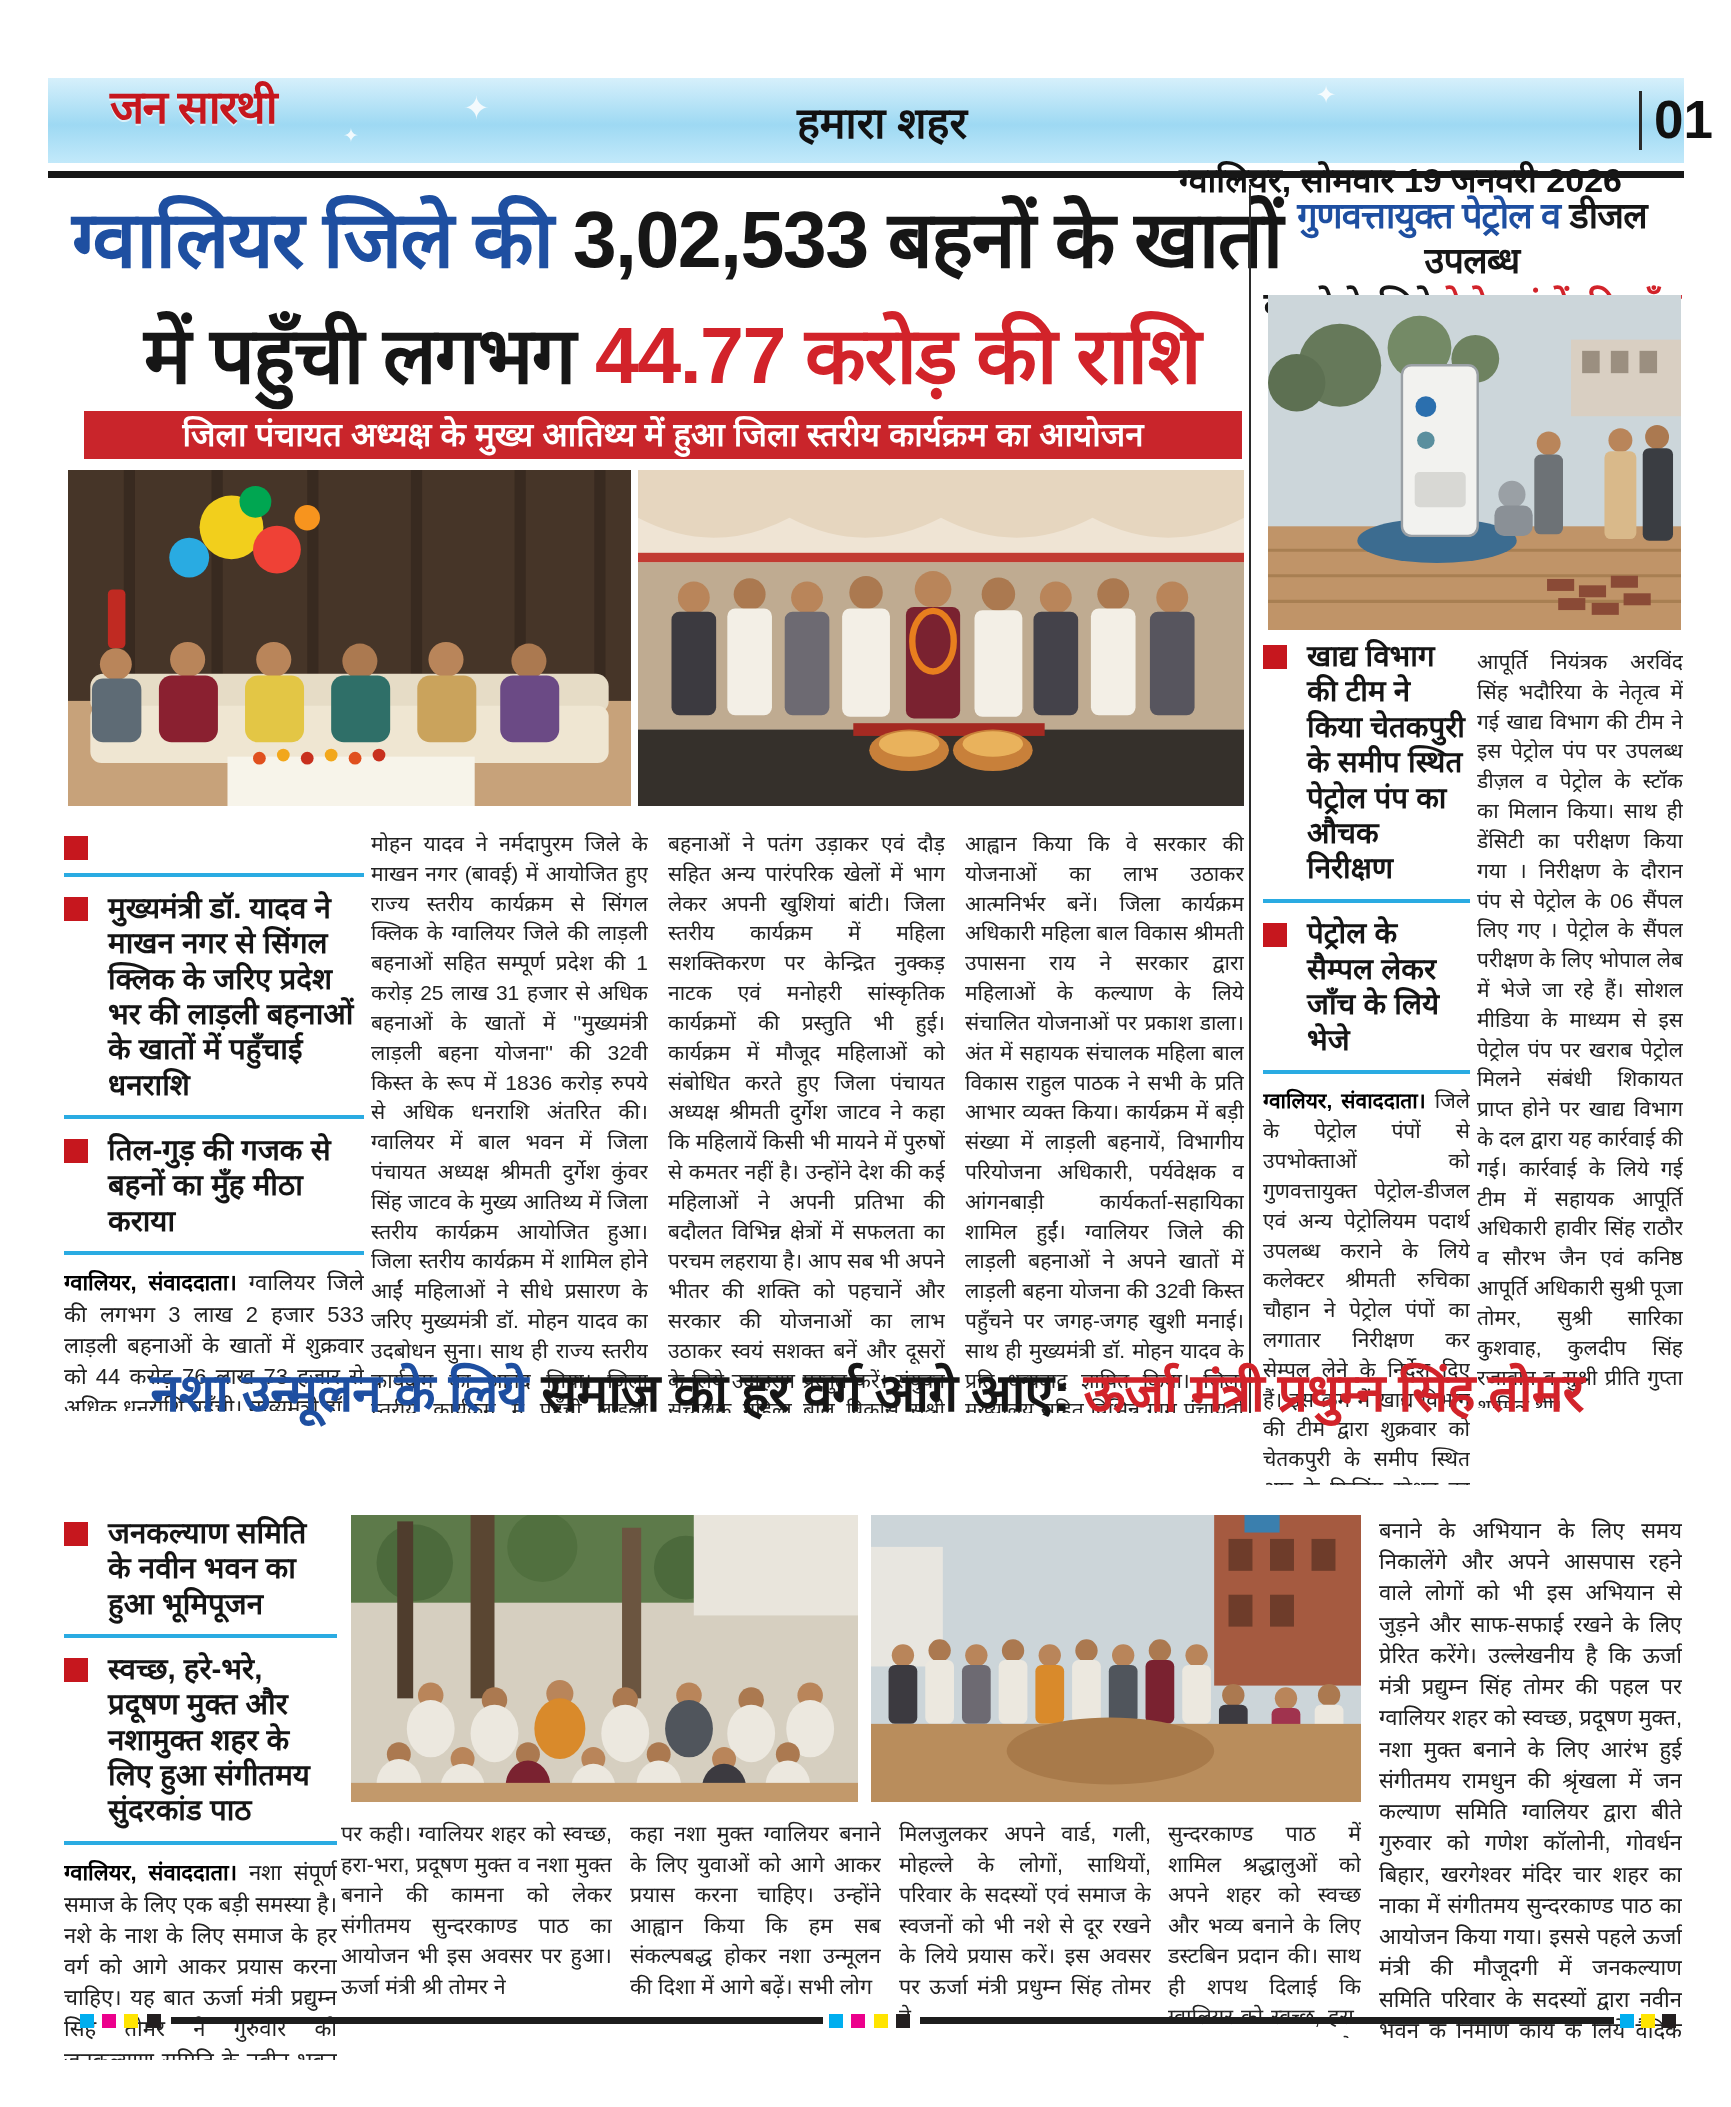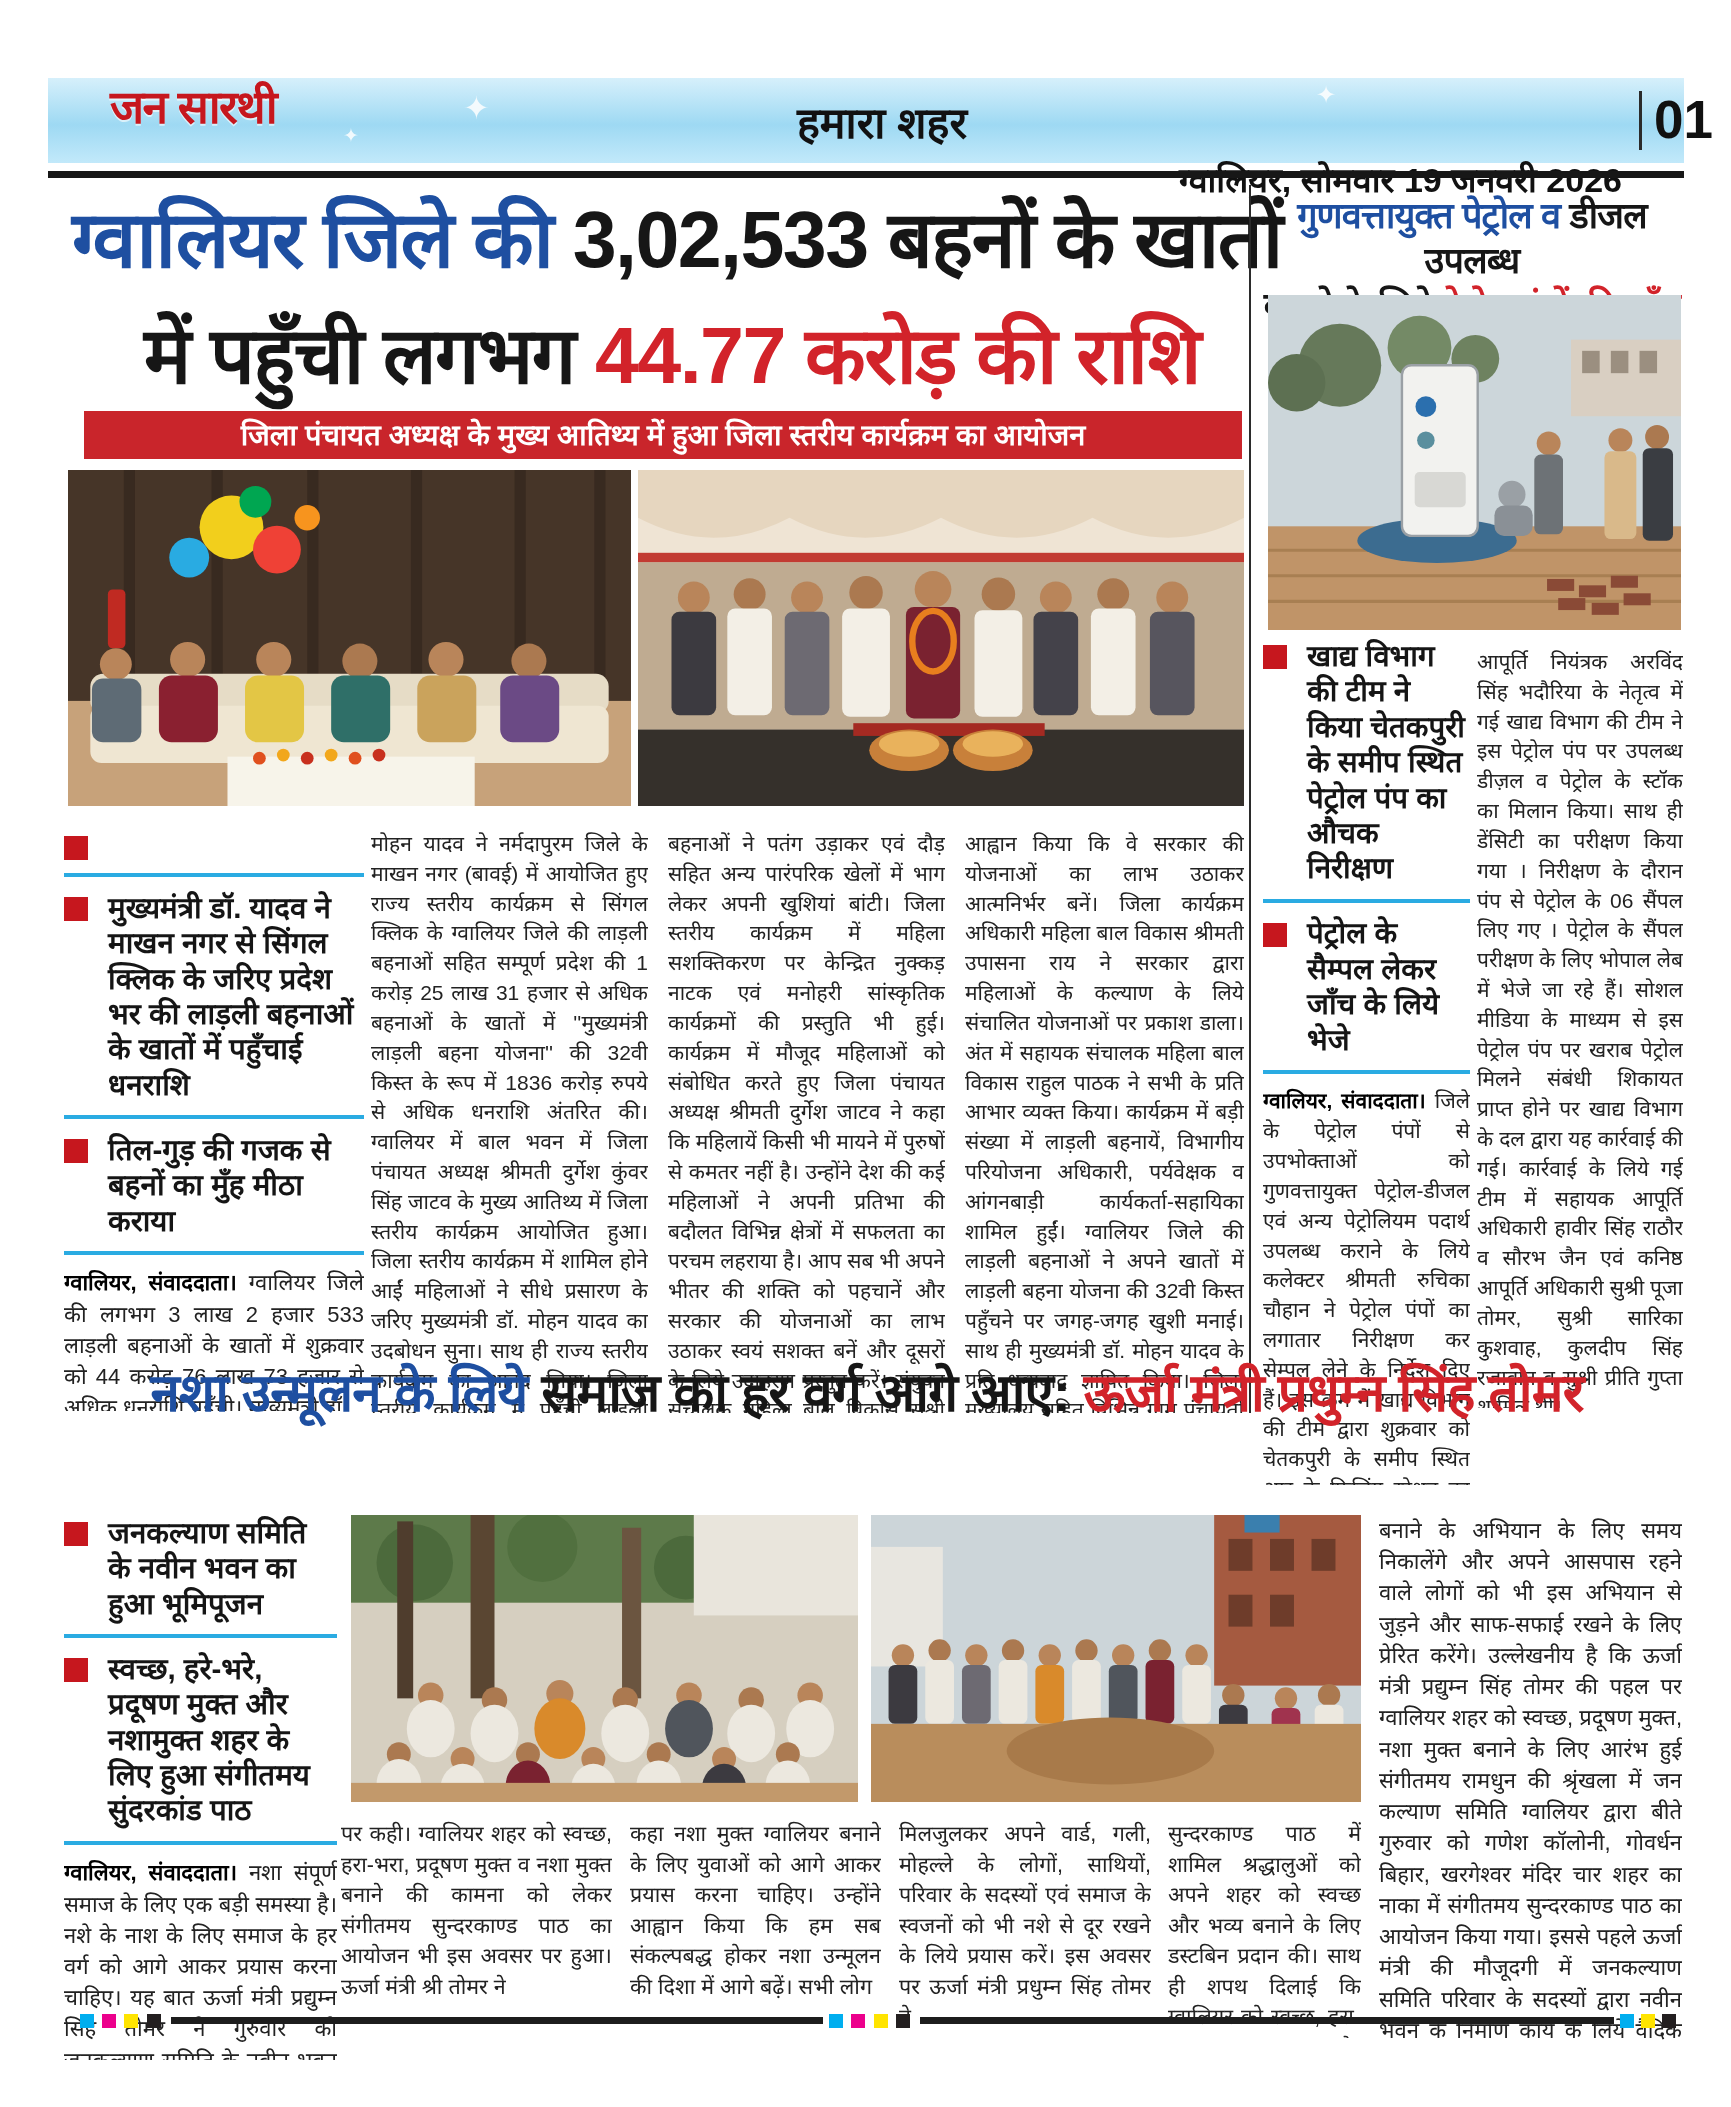--- a/index.html
+++ b/index.html
@@ -20,21 +20,21 @@
   .vline{background:#2b2b2b;}
 
   
   .lead-head{text-align:center;font-weight:800;letter-spacing:-1.6px;margin-left:24px;}
   .lead-head .ln{line-height:116px;font-size:79px;white-space:nowrap;}
   .hl-blue{color:var(--headline-blue,#1e4fa1);}
   .hl-red{color:var(--headline-red,#d2232a);}
   .hl-black{color:#161616;}
 
   .banner{background:var(--banner-bg,#c9252b);color:#fff;text-align:center;
-          font-weight:700;font-size:29px;line-height:48px;white-space:nowrap;}
+          font-weight:700;font-size:33px;line-height:48px;white-space:nowrap;}
 
   .side-head{text-align:center;font-weight:800;font-size:36px;line-height:45px;letter-spacing:-0.8px;}
   .story2-head{text-align:center;font-weight:800;font-size:53px;line-height:64px;letter-spacing:-0.8px;white-space:nowrap;}
 
   
   .bullet{display:flex;gap:20px;align-items:flex-start;}
   .sq{flex:0 0 auto;width:24px;height:24px;background:var(--brand-red,#c6171e);margin-top:7.2px;}
   .btxt{font-weight:800;font-size:29.5px;line-height:1.2;color:#151515;}
   .blue-rule{height:4px;background:var(--rule-blue,#2aabe2);margin:12.8px 0;}
 

